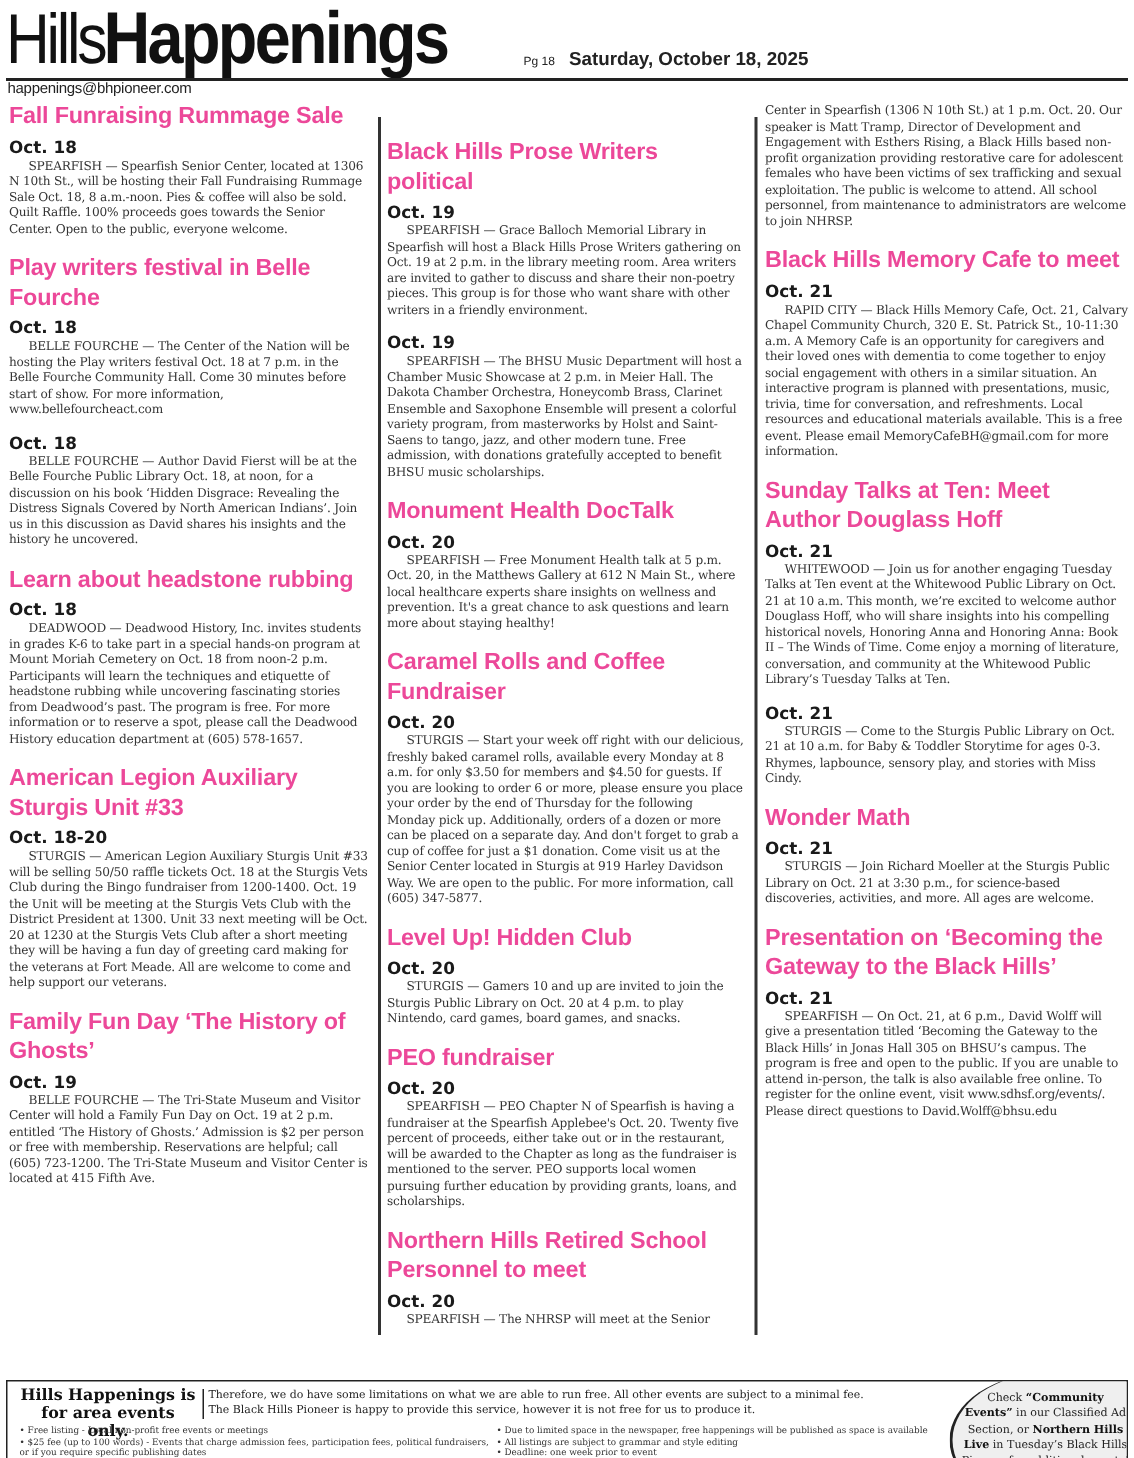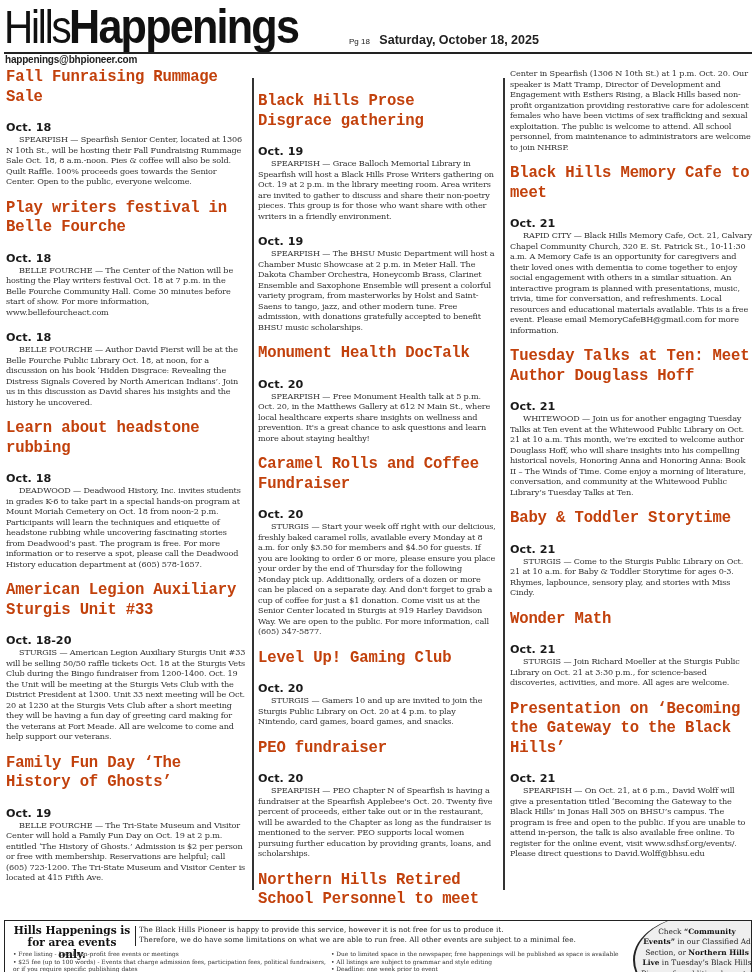--- a/index.html
+++ b/index.html
@@ -8,34 +8,34 @@
 
   
   .masthead { position: absolute; left: 4px; top: 2px; width: 748px; height: 50px; }
   .mast-title { position: absolute; left: 0; top: 0; white-space: nowrap; line-height: 1; }
   .mast-hills { font-family: "Liberation Sans", sans-serif; font-size: 47px; font-weight: 400; letter-spacing: -2.5px; color: #111; transform: scaleX(0.86); transform-origin: left; display: inline-block; }
   .mast-happ { font-family: "Liberation Sans", sans-serif; font-size: 49px; font-weight: 700; letter-spacing: -2px; color: #111; display: inline-block; transform: scaleX(0.88); transform-origin: left; margin-left: -11px; }
   .mast-meta { position: absolute; left: 345px; top: 28px; font-family: "Liberation Sans", sans-serif; white-space: nowrap; }
   .mast-pg { font-size: 8px; color: #222; margin-right: 5px; }
   .mast-date { font-size: 12.5px; font-weight: 700; color: #222; margin-top: 16px; }
   .mast-rule { position: absolute; left: 4px; top: 52px; width: 748px; height: 1.6px; background: #222; }
-  .mast-email { position: absolute; left: 5px; top: 54px; font-family: "Liberation Sans", sans-serif; font-size: 10px; font-weight: 700; color: #222; letter-spacing: -0.2px; }
+  .mast-email { position: absolute; left: 5px; top: 54px; font-family: "Liberation Sans", sans-serif; font-size: 10px; font-weight: 400; color: #222; letter-spacing: -0.2px; }
 
   
   .col { position: absolute; top: 68px; }
   .col1 { left: 6px; width: 240px; }
   .col2 { left: 258px; width: 238px; top: 92px; }
   .col3 { left: 510px; width: 242px; top: 68px; }
   .col-rule { position: absolute; width: 1.5px; background: #333; }
   .rule-a { left: 252px; top: 78px; height: 812px; }
   .rule-b { left: 503px; top: 78px; height: 812px; }
 
   .event { margin-bottom: 12px; }
-  .event h2 { font-family: Liberation Mono, monospace; font-weight: 700; font-size: 15.6px; line-height: 19.5px; color: #c2410c; letter-spacing: -0.15px; }
-  .event .date { font-family: "DejaVu Sans", sans-serif; font-weight: 700; font-size: 11.2px; line-height: 12px; color: #1a1a1a; margin-top: 15px; }
+  .event h2 { font-family: Liberation Sans, sans-serif; font-weight: 700; font-size: 15.6px; line-height: 19.5px; color: #ec4899; letter-spacing: -0.15px; }
+  .event .date { font-family: "DejaVu Sans", sans-serif; font-weight: 700; font-size: 11.2px; line-height: 12px; color: #1a1a1a; margin-top: 5px; }
   .event p { font-family: "DejaVu Serif", serif; font-size: 8.1px; line-height: 10.5px; color: #333; text-indent: 13px; text-align: left; letter-spacing: -0.15px; }
   .cont p { text-indent: 0; }
 
   
   .footer { position: absolute; left: 4px; top: 920px; width: 748px; height: 74px; border: 1.2px solid #222; background: #fff; overflow: hidden; }
   .ft-head { position: absolute; left: 8px; top: 3px; width: 118px; font-family: "DejaVu Serif", serif; font-weight: 700; font-size: 10.6px; line-height: 12px; text-align: center; color: #111; }
   .ft-vbar { position: absolute; left: 130px; top: 5px; width: 1.2px; height: 20px; background: #222; }
   .ft-intro { position: absolute; left: 134px; top: 4px; width: 490px; font-family: "DejaVu Serif", serif; font-size: 7.3px; line-height: 10px; color: #222; }
   .ft-list { position: absolute; top: 30px; font-family: "DejaVu Serif", serif; font-size: 5.9px; line-height: 7.5px; color: #333; }
   .ft-left { left: 8px; width: 315px; }
@@ -90,40 +90,40 @@
   </article>
   <article class="event">
     <h2>Family Fun Day ‘The History of Ghosts’</h2>
     <div class="date">Oct. 19</div>
     <p>BELLE FOURCHE — The Tri-State Museum and Visitor Center will hold a Family Fun Day on Oct. 19 at 2 p.m. entitled ‘The History of Ghosts.’ Admission is $2 per person or free with membership. Reservations are helpful; call (605) 723-1200. The Tri-State Museum and Visitor Center is located at 415 Fifth Ave.</p>
   </article>
 </section>
 
 <section class="col col2">
   <article class="event">
-    <h2>Black Hills Prose Disgrace gathering</h2>
+    <h2>Black Hills Prose Writers political</h2>
     <div class="date">Oct. 19</div>
     <p>SPEARFISH — Grace Balloch Memorial Library in Spearfish will host a Black Hills Prose Writers gathering on Oct. 19 at 2 p.m. in the library meeting room. Area writers are invited to gather to discuss and share their non-poetry pieces. This group is for those who want share with other writers in a friendly environment.</p>
   </article>
   <article class="event">
     <div class="date">Oct. 19</div>
     <p>SPEARFISH — The BHSU Music Department will host a Chamber Music Showcase at 2 p.m. in Meier Hall. The Dakota Chamber Orchestra, Honeycomb Brass, Clarinet Ensemble and Saxophone Ensemble will present a colorful variety program, from masterworks by Holst and Saint-Saens to tango, jazz, and other modern tune. Free admission, with donations gratefully accepted to benefit BHSU music scholarships.</p>
   </article>
   <article class="event">
     <h2>Monument Health DocTalk</h2>
     <div class="date">Oct. 20</div>
     <p>SPEARFISH — Free Monument Health talk at 5 p.m. Oct. 20, in the Matthews Gallery at 612 N Main St., where local healthcare experts share insights on wellness and prevention. It's a great chance to ask questions and learn more about staying healthy!</p>
   </article>
   <article class="event">
     <h2>Caramel Rolls and Coffee Fundraiser</h2>
     <div class="date">Oct. 20</div>
     <p>STURGIS — Start your week off right with our delicious, freshly baked caramel rolls, available every Monday at 8 a.m. for only $3.50 for members and $4.50 for guests. If you are looking to order 6 or more, please ensure you place your order by the end of Thursday for the following Monday pick up. Additionally, orders of a dozen or more can be placed on a separate day. And don't forget to grab a cup of coffee for just a $1 donation. Come visit us at the Senior Center located in Sturgis at 919 Harley Davidson Way. We are open to the public. For more information, call (605) 347-5877.</p>
   </article>
   <article class="event">
-    <h2>Level Up! Gaming Club</h2>
+    <h2>Level Up! Hidden Club</h2>
     <div class="date">Oct. 20</div>
     <p>STURGIS — Gamers 10 and up are invited to join the Sturgis Public Library on Oct. 20 at 4 p.m. to play Nintendo, card games, board games, and snacks.</p>
   </article>
   <article class="event">
     <h2>PEO fundraiser</h2>
     <div class="date">Oct. 20</div>
     <p>SPEARFISH — PEO Chapter N of Spearfish is having a fundraiser at the Spearfish Applebee's Oct. 20. Twenty five percent of proceeds, either take out or in the restaurant, will be awarded to the Chapter as long as the fundraiser is mentioned to the server. PEO supports local women pursuing further education by providing grants, loans, and scholarships.</p>
   </article>
   <article class="event">
     <h2>Northern Hills Retired School Personnel to meet</h2>
@@ -135,26 +135,25 @@
 <section class="col col3">
   <article class="event cont">
     <p>Center in Spearfish (1306 N 10th St.) at 1 p.m. Oct. 20. Our speaker is Matt Tramp, Director of Development and Engagement with Esthers Rising, a Black Hills based non-profit organization providing restorative care for adolescent females who have been victims of sex trafficking and sexual exploitation. The public is welcome to attend.  All school personnel, from maintenance to administrators are welcome to join NHRSP.</p>
   </article>
   <article class="event">
     <h2>Black Hills Memory Cafe to meet</h2>
     <div class="date">Oct. 21</div>
     <p>RAPID CITY — Black Hills Memory Cafe, Oct. 21, Calvary Chapel Community Church, 320 E. St. Patrick St., 10-11:30 a.m. A Memory Cafe is an opportunity for caregivers and their loved ones with dementia to come together to enjoy social engagement with others in a similar situation. An interactive program is planned with presentations, music, trivia, time for conversation, and refreshments. Local resources and educational materials available. This is a free event. Please email MemoryCafeBH@gmail.com for more information.</p>
   </article>
   <article class="event">
-    <h2>Tuesday Talks at Ten: Meet Author Douglass Hoff</h2>
+    <h2>Sunday Talks at Ten: Meet Author Douglass Hoff</h2>
     <div class="date">Oct. 21</div>
     <p>WHITEWOOD — Join us for another engaging Tuesday Talks at Ten event at the Whitewood Public Library on Oct. 21 at 10 a.m. This month, we’re excited to welcome author Douglass Hoff, who will share insights into his compelling historical novels, Honoring Anna and Honoring Anna: Book II – The Winds of Time. Come enjoy a morning of literature, conversation, and community at the Whitewood Public Library’s Tuesday Talks at Ten.</p>
   </article>
   <article class="event">
-    <h2>Baby &amp; Toddler Storytime</h2>
     <div class="date">Oct. 21</div>
     <p>STURGIS — Come to the Sturgis Public Library on Oct. 21 at 10 a.m. for Baby &amp; Toddler Storytime for ages 0-3. Rhymes, lapbounce, sensory play, and stories with Miss Cindy.</p>
   </article>
   <article class="event">
     <h2>Wonder Math</h2>
     <div class="date">Oct. 21</div>
     <p>STURGIS — Join Richard Moeller at the Sturgis Public Library on Oct. 21 at 3:30 p.m., for science-based discoveries, activities, and more. All ages are welcome.</p>
   </article>
   <article class="event">
     <h2>Presentation on ‘Becoming the Gateway to the Black Hills’</h2>
@@ -163,22 +162,22 @@
   </article>
 </section>
 
 <footer class="footer">
   <div class="ft-head">
     <div>Hills Happenings is</div>
     <div>for area events only.</div>
   </div>
   <div class="ft-vbar"></div>
   <div class="ft-intro">
+    <div>Therefore, we do have some limitations on what we are able to run free. All other events are subject to a minimal fee.</div>
     <div>The Black Hills Pioneer is happy to provide this service, however it is not free for us to produce it.</div>
-    <div>Therefore, we do have some limitations on what we are able to run free. All other events are subject to a minimal fee.</div>
   </div>
   <div class="ft-list ft-left">
     <div>• Free listing - Local non-profit free events or meetings</div>
     <div>• $25 fee (up to 100 words) - Events that charge admission fees, participation fees, political fundraisers, or if you require specific publishing dates</div>
     <div>• Churches - Please ask about our church promo package</div>
     <div>• Publication of events is at the final discretion of the editor</div>
   </div>
   <div class="ft-list ft-right">
     <div>• Due to limited space in the newspaper, free happenings will be published as space is available</div>
     <div>• All listings are subject to grammar and style editing</div>

